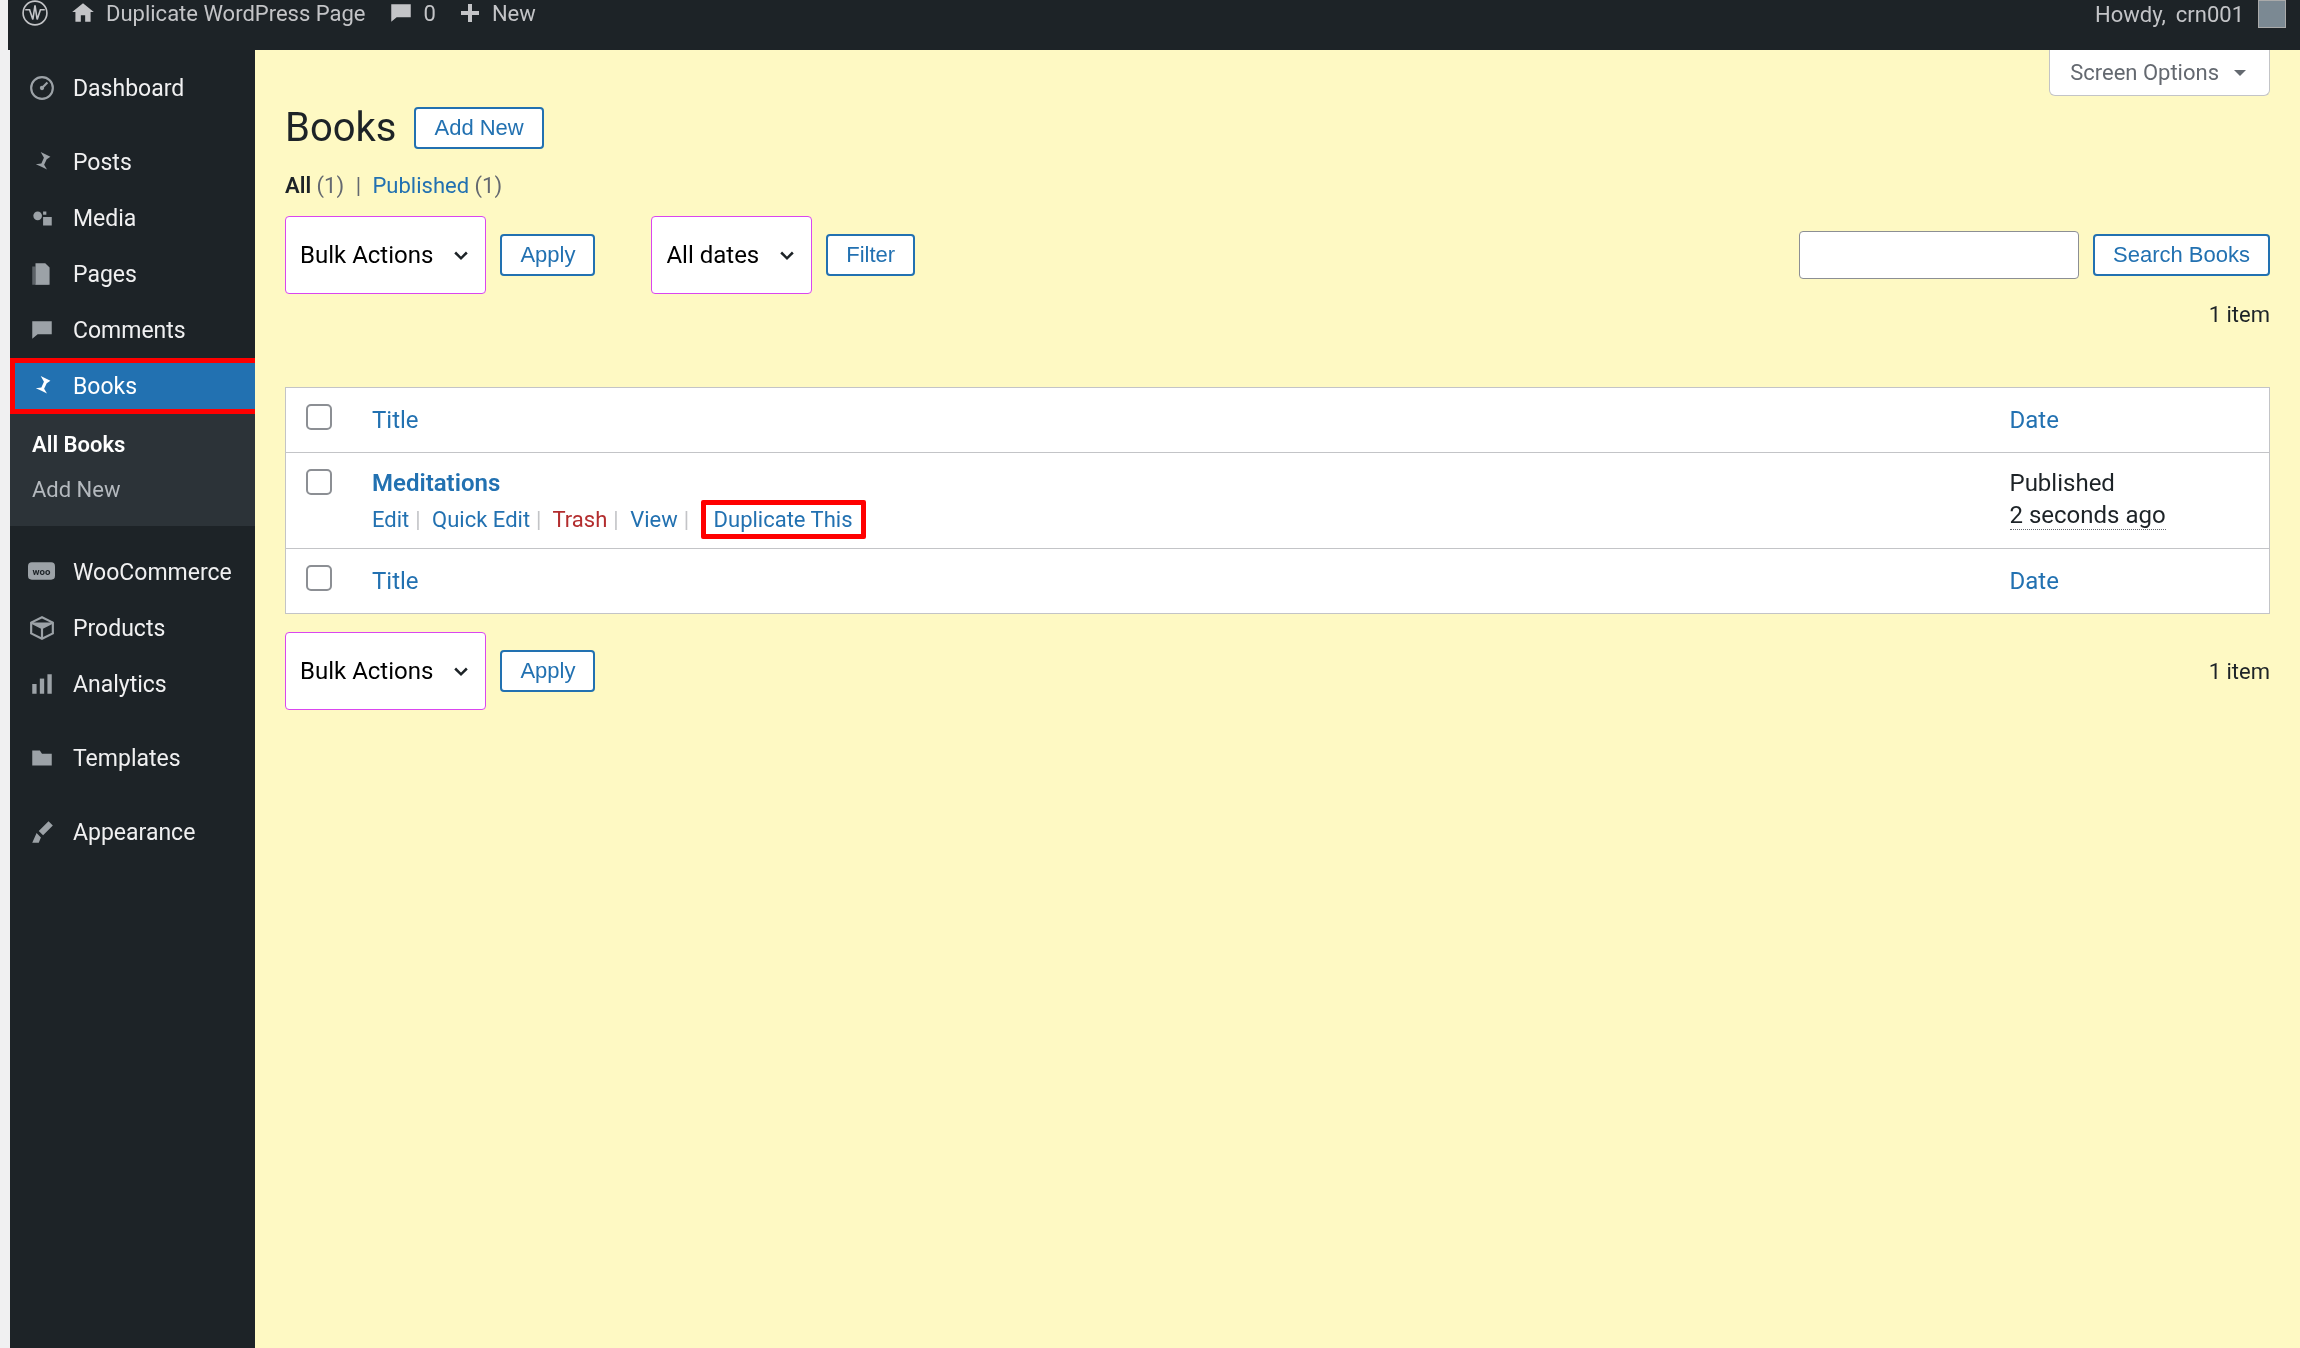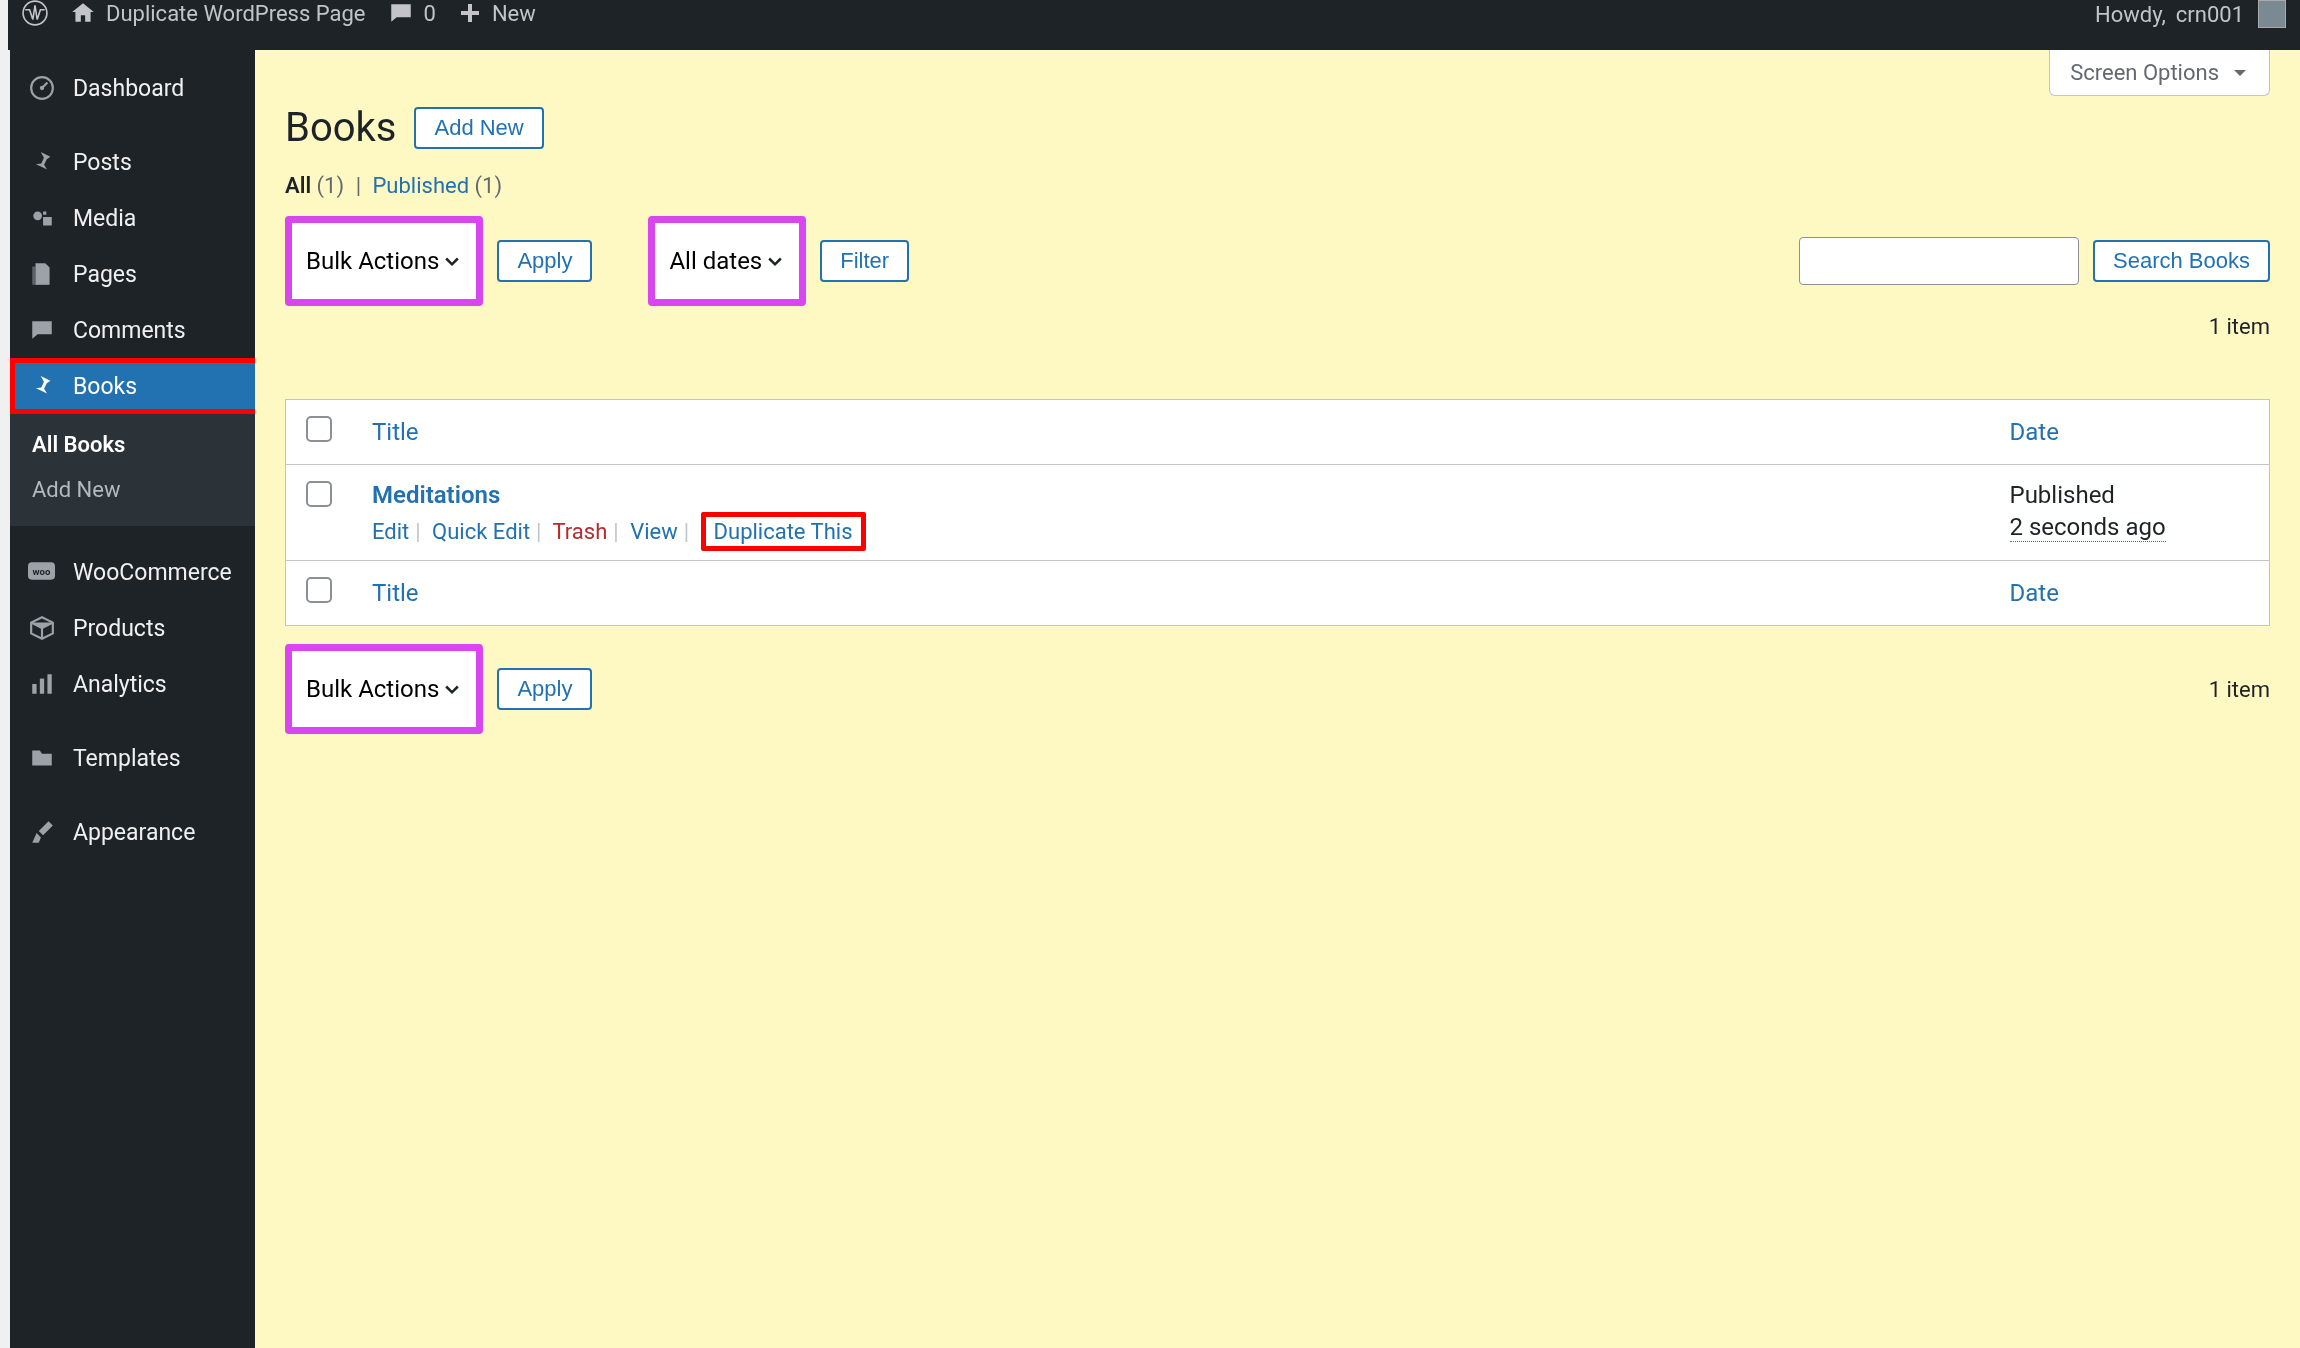--- a/index.html
+++ b/index.html
@@ -34,21 +34,21 @@
   .heading-row { display:flex; align-items:center; gap:18px; margin-top:8px;}
   h1 { font-size:40px; font-weight:400; color:#1d2327;}
   .btn-outline { border:2px solid #2271b1; color:#2271b1; background:#fff; padding:6px 18px; border-radius:4px; font-size:22px; cursor:pointer;}
   .subsubsub { margin-top:22px; font-size:22px;}
   .subsubsub a { color:#2271b1;}
   .subsubsub .current { color:#1d2327; font-weight:600;}
   .count { color:#646970; font-weight:400;}
   .subsubsub .sep { color:#646970; margin:0 6px;}
 
   .tablenav { display:flex; align-items:center; gap:14px; margin-top:18px;}
-  .select-like { border:7px solid #d946ef; background:#fff; padding:24px 14px; border-radius:4px; font-size:24px; display:flex; align-items:center; gap:3px; cursor:pointer; min-height:46px;}
+  .select-like { border:1px solid #d946ef; background:#fff; padding:24px 14px; border-radius:4px; font-size:24px; display:flex; align-items:center; gap:18px; cursor:pointer; min-height:46px;}
   .tablenav .right { margin-left:auto; display:flex; align-items:center; gap:14px;}
   .search-input { border:1px solid #8c8f94; background:#fff; width:280px; height:48px; border-radius:4px; font-size:22px; padding:0 10px;}
   .count-text { color:#1d2327; font-size:22px;}
 
   
   .wp-table { margin-top:14px; border:1px solid #c3c4c7; background:#fff; width:100%; border-collapse:collapse;}
   .wp-table th, .wp-table td { text-align:left; padding:16px 20px; font-size:24px; }
   .wp-table thead th, .wp-table tfoot th { color:#2271b1; font-weight:400; border-bottom:1px solid #c3c4c7; }
   .wp-table tfoot th { border-top:1px solid #c3c4c7; border-bottom:none;}
   .wp-table thead th.cb, .wp-table tfoot th.cb { width:50px;}

